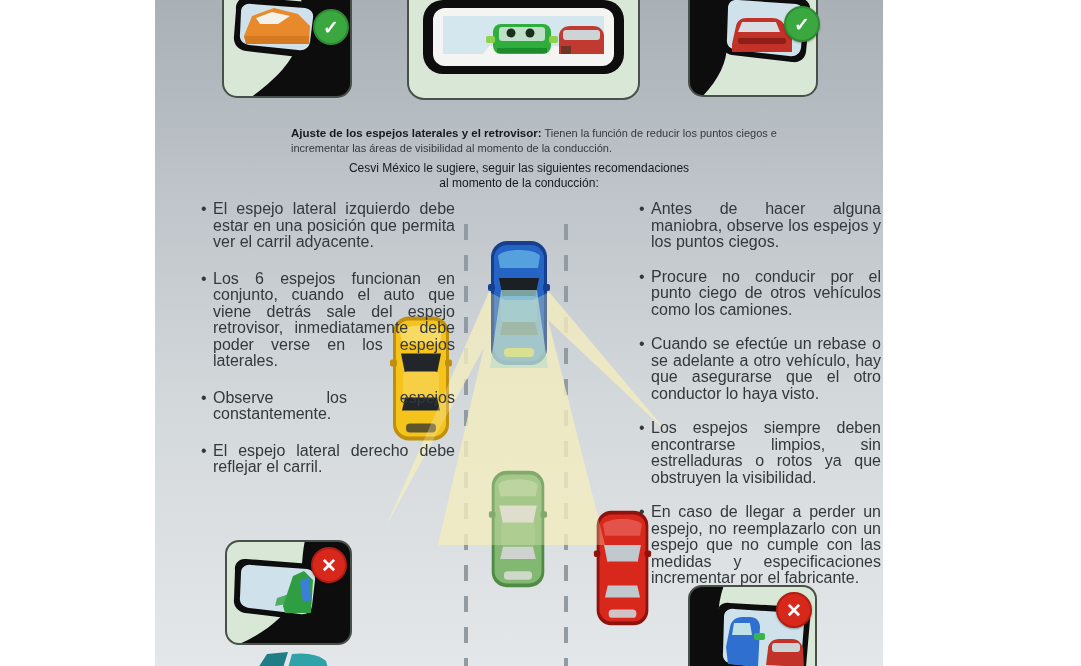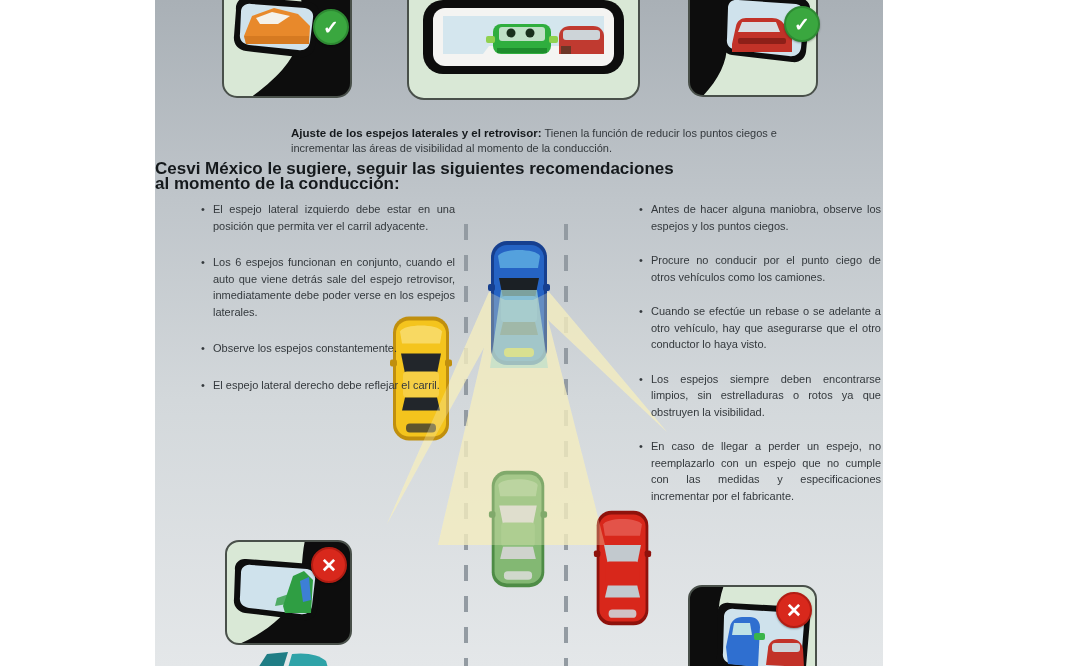--- a/index.html
+++ b/index.html
@@ -20,23 +20,23 @@
   .panel svg{display:block;width:100%;height:100%;}
   .badge{position:absolute;width:32px;height:32px;border-radius:50%;display:flex;
          align-items:center;justify-content:center;color:#fff;font-weight:bold;
          font-size:19px;line-height:1;box-shadow:0 1px 2px rgba(0,0,0,.35);}
   .badge.ok{background:#3aa73f;border:2px solid #2e8a33;}
   .badge.err{background:#d8281c;border:2px solid #b21d13;}
   
   .intro{position:absolute;left:136px;top:115px;width:505px;font-size:11px;line-height:15px;
          color:#33383c;}
   .intro b{color:#15191c;font-size:11.5px;}
-  .heading{position:absolute;left:0;top:161px;width:728px;
-           font-weight:bold;font-size:17px;line-height:15px;color:#15191c;}
-  .tips{position:absolute;margin:0;padding:0;list-style:none;font-size:11px;
+  .heading{position:absolute;left:0;top:161px;width:728px;text-align:center;
+           font-weight:normal;font-size:12px;line-height:15px;color:#15191c;}
+  .tips{position:absolute;margin:0;padding:0;list-style:none;font-size:16px;
         line-height:16.5px;color:#33383c;text-align:justify;hyphens:auto;}
   .tips.left{left:46px;top:201px;width:254px;}
   .tips.right{left:484px;top:201px;width:242px;}
   .tips li{position:relative;padding-left:12px;margin-bottom:20px;}
   .tips.right li{margin-bottom:18px;}
   .tips li::before{content:"•";position:absolute;left:0;top:0;color:#33383c;}
   .logo-frag{position:absolute;left:97px;top:652px;width:84px;height:14px;overflow:hidden;}
 </style>
 </head>
 <body>

